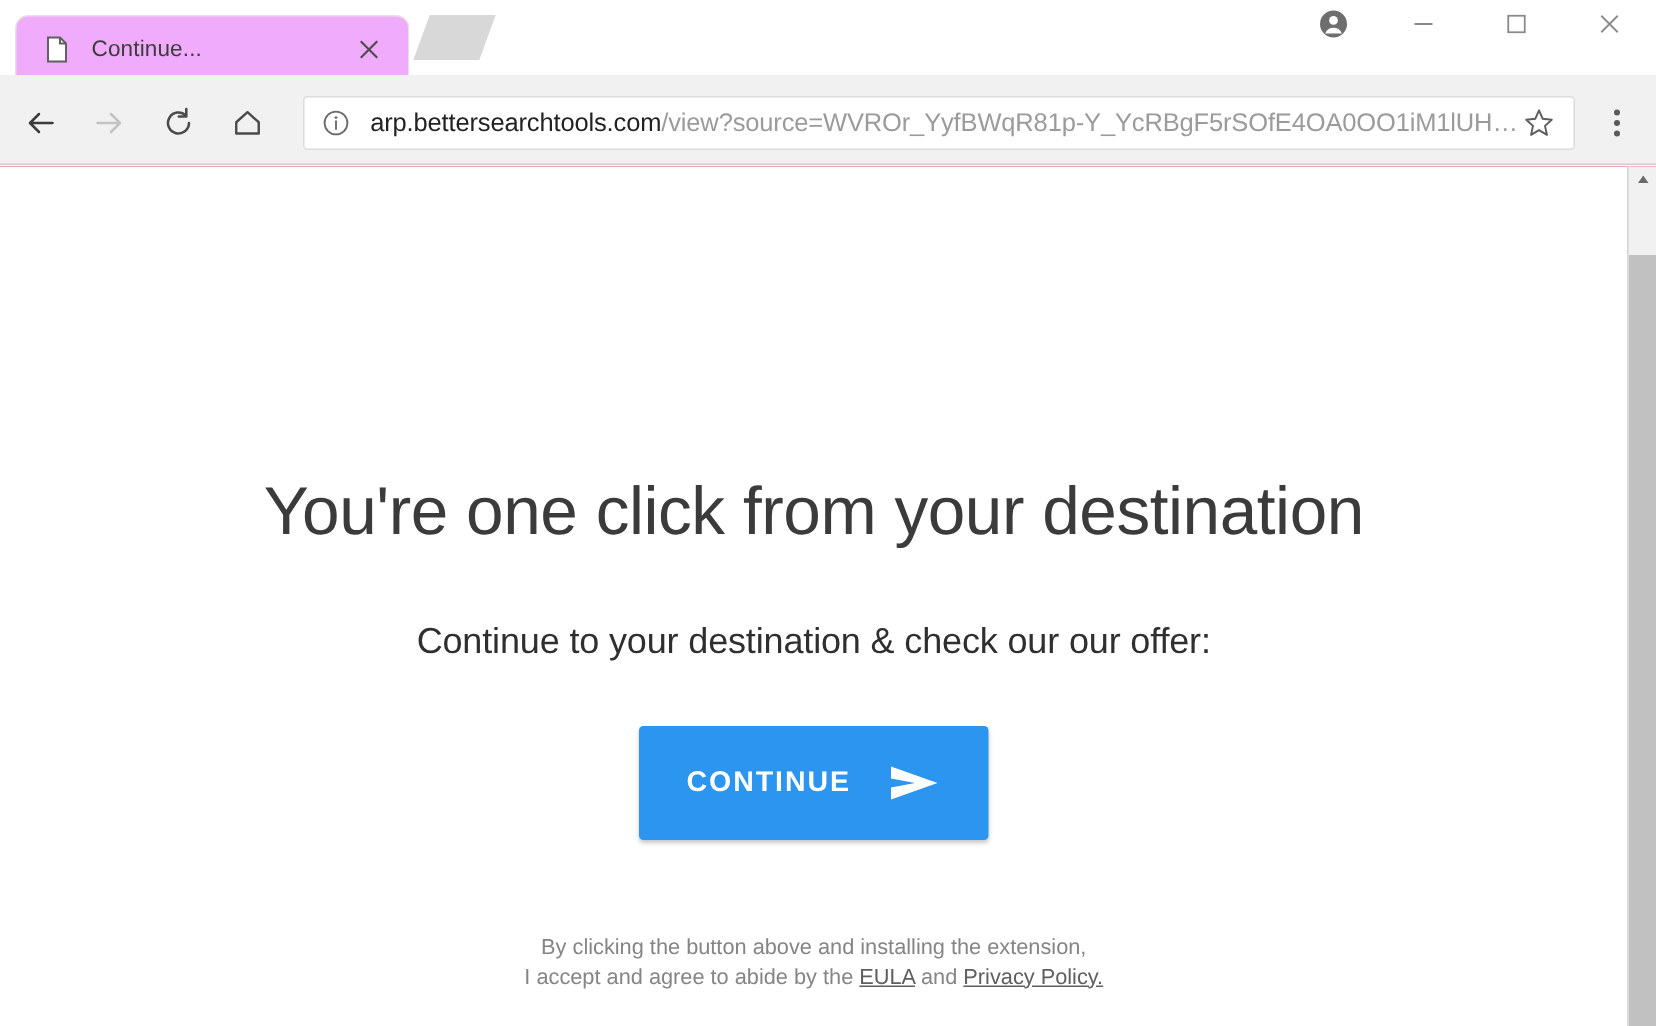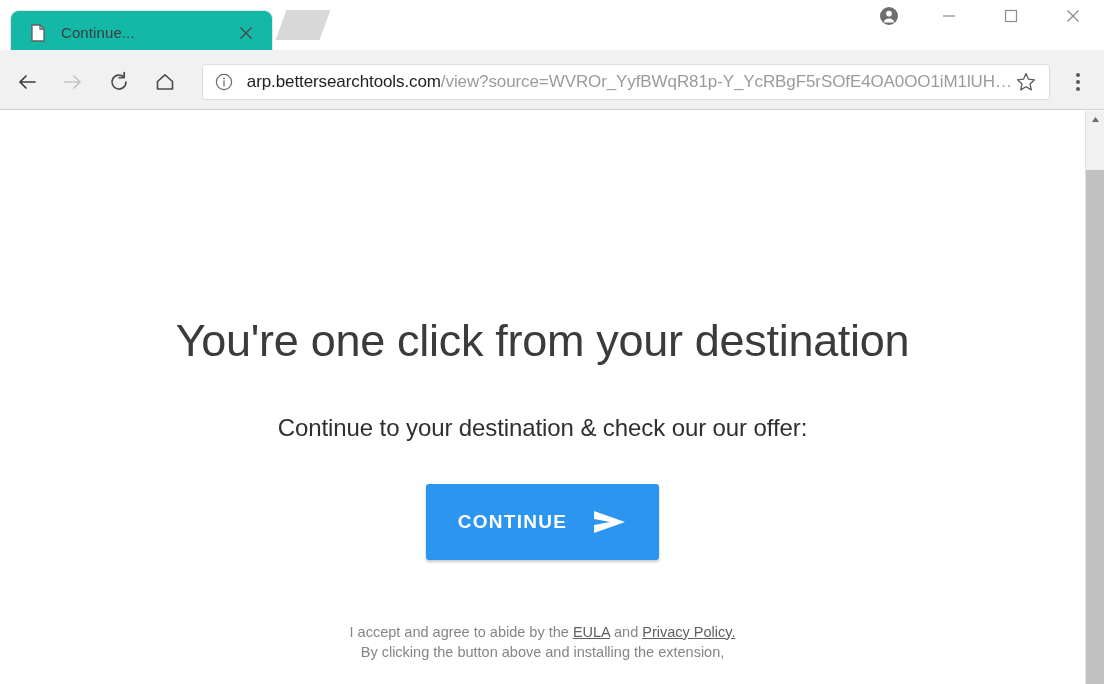--- a/index.html
+++ b/index.html
@@ -27,21 +27,21 @@
     position: relative;
     display: flex;
     align-items: flex-end;
   }
 
   .tab {
     position: relative;
     margin-left: 10px;
     width: 263px;
     height: 44px;
-    background: #14b8a6;
+    background: #f0abfc;
     border-top-left-radius: 9px;
     border-top-right-radius: 9px;
     display: flex;
     align-items: center;
     padding: 0 6px 0 18px;
     border: 1px solid #e2e2e2;
     border-bottom: none;
     transform: skewX(0deg);
   }
   .tab::before,
@@ -389,22 +389,22 @@
           <span class="cta-label">CONTINUE</span>
           <span class="cta-icon">
             <svg width="34" height="26" viewBox="0 0 34 26">
               <path d="M1 2 L32 13 L1 24 L1 16 L17 13 L1 10 Z" fill="#ffffff"></path>
             </svg>
           </span>
         </button>
       </div>
 
       <div class="legal">
+        <div>By clicking the button above and installing the extension,</div>
         <div><span>I accept and agree to abide by the </span><a href="#">EULA</a><span> and </span><a href="#">Privacy Policy.</a></div>
-        <div>By clicking the button above and installing the extension,</div>
       </div>
 
     </div>
   </div>
 
   <div class="scrollbar">
     <div class="sb-up">
       <svg width="9" height="7" viewBox="0 0 9 7">
         <path d="M4.5 1 L8 6 L1 6 Z" fill="#6b6b6b"></path>
       </svg>

